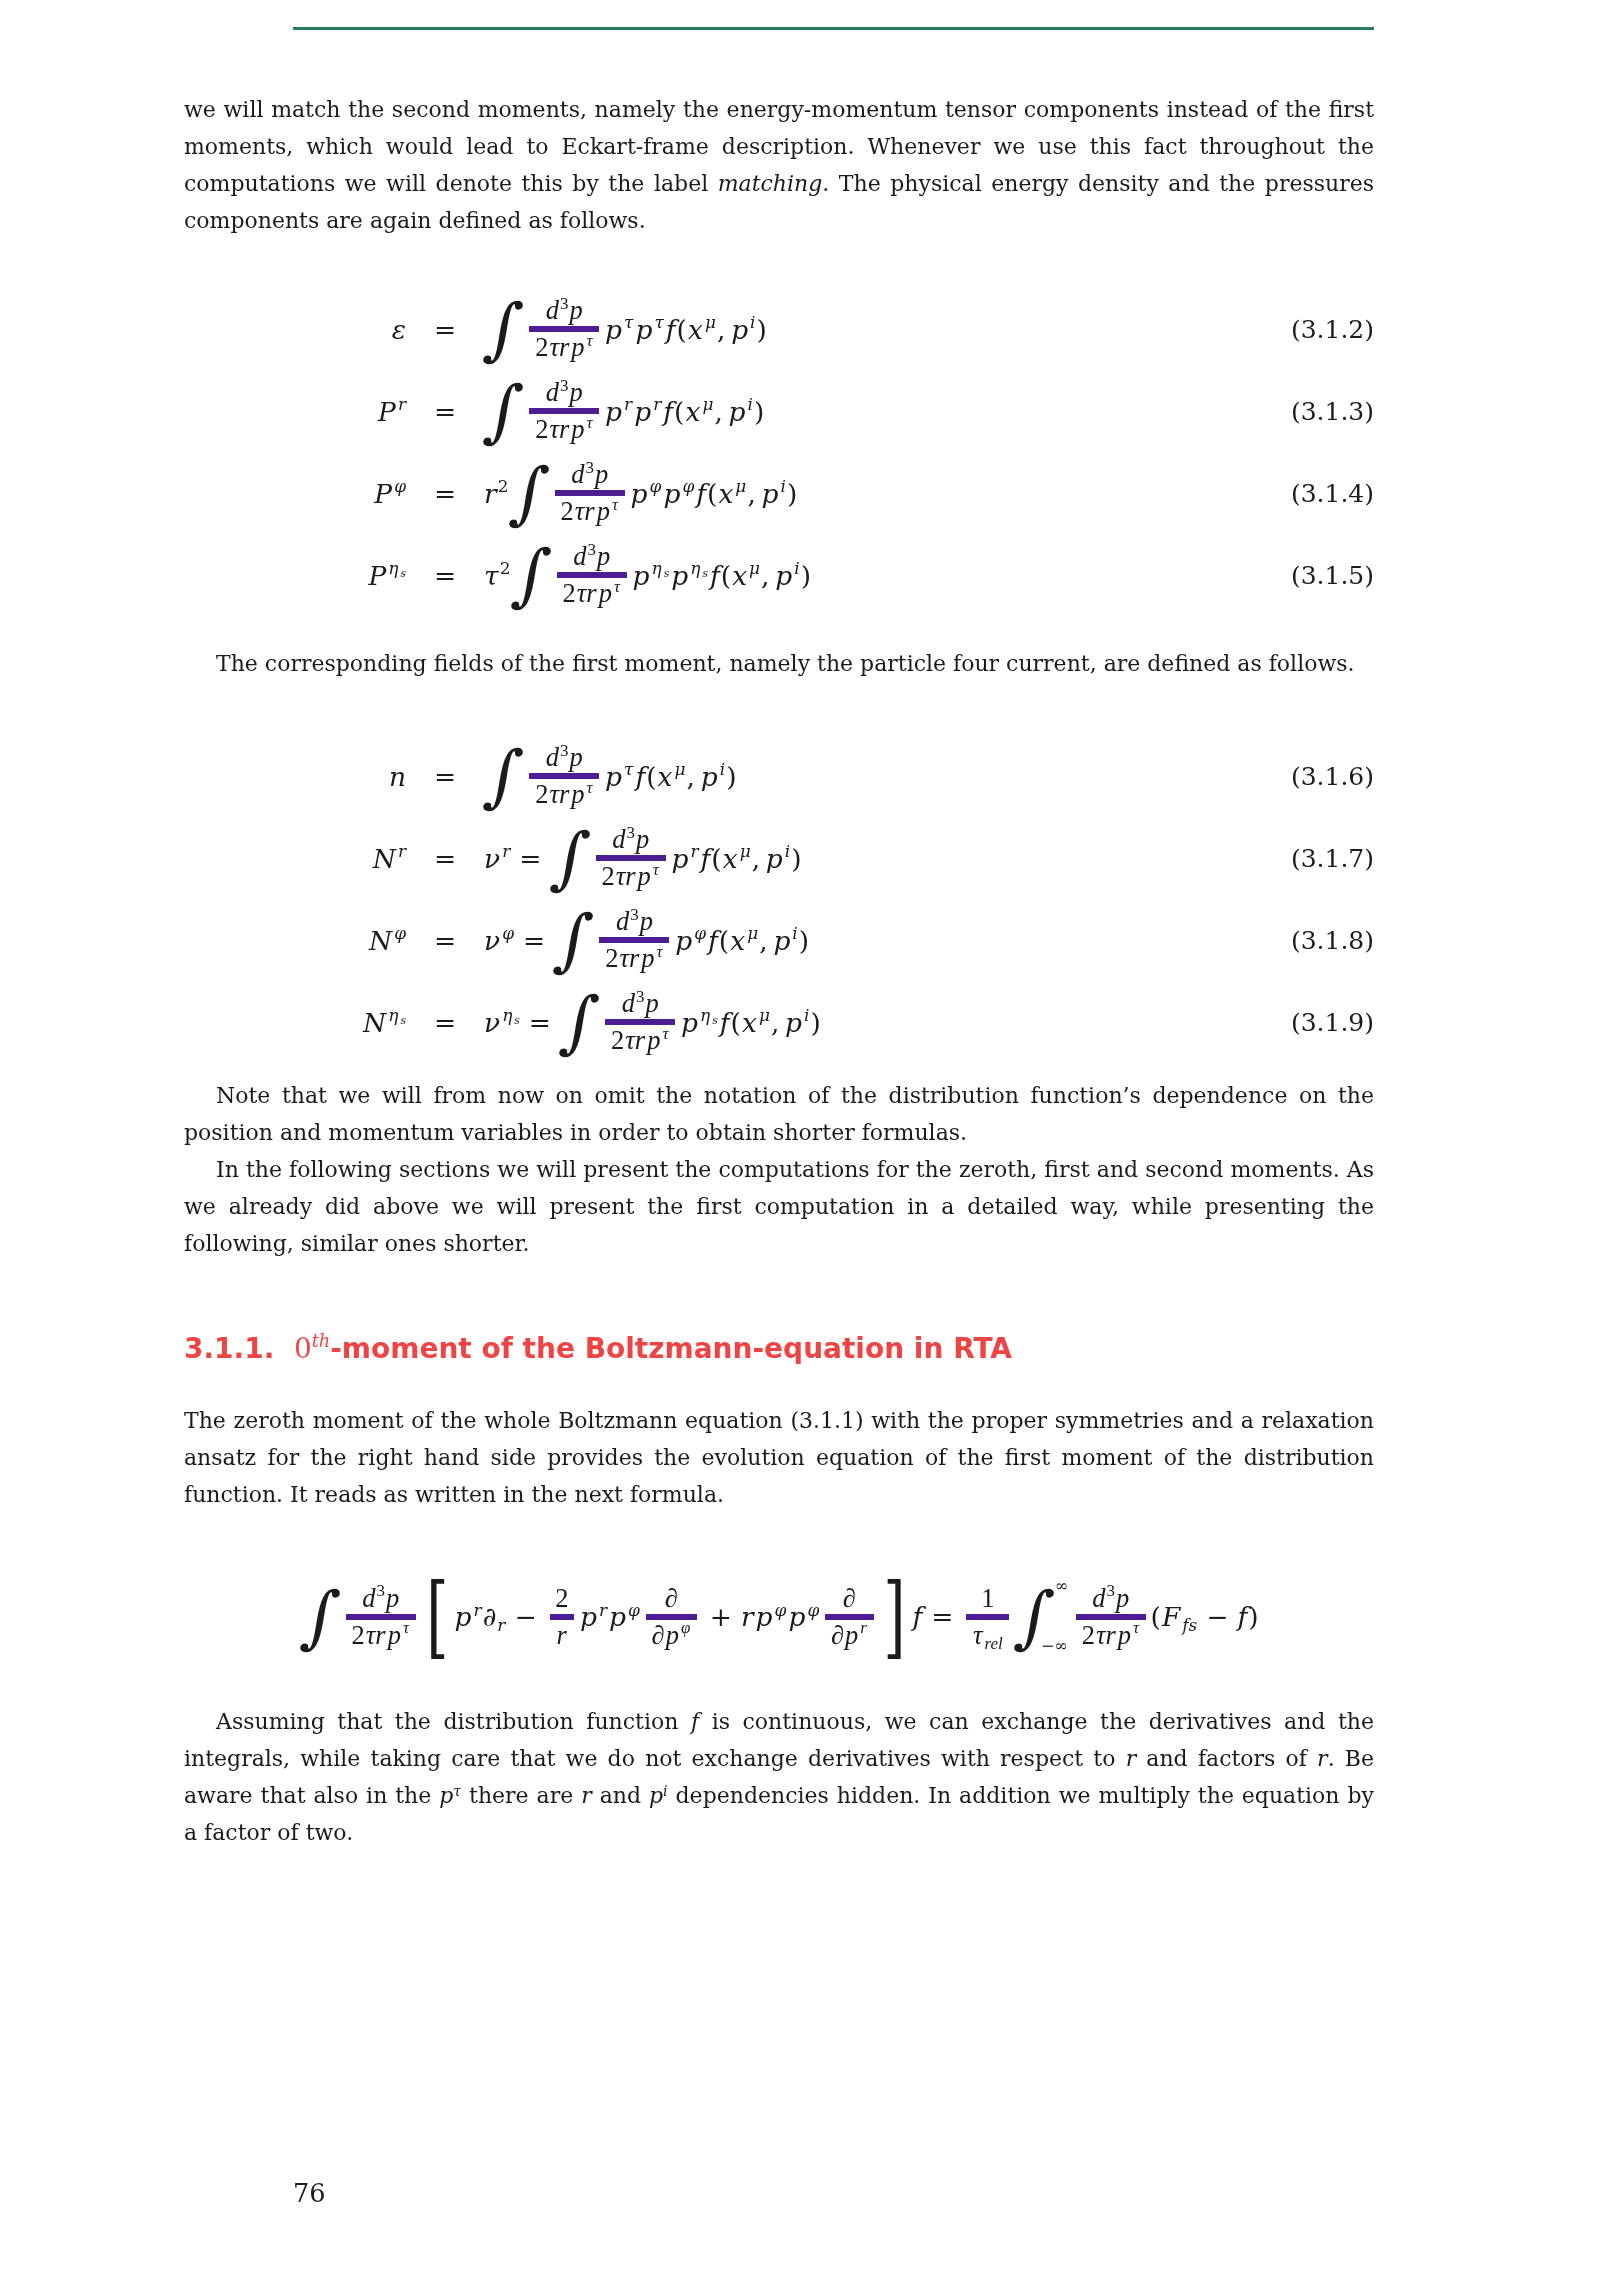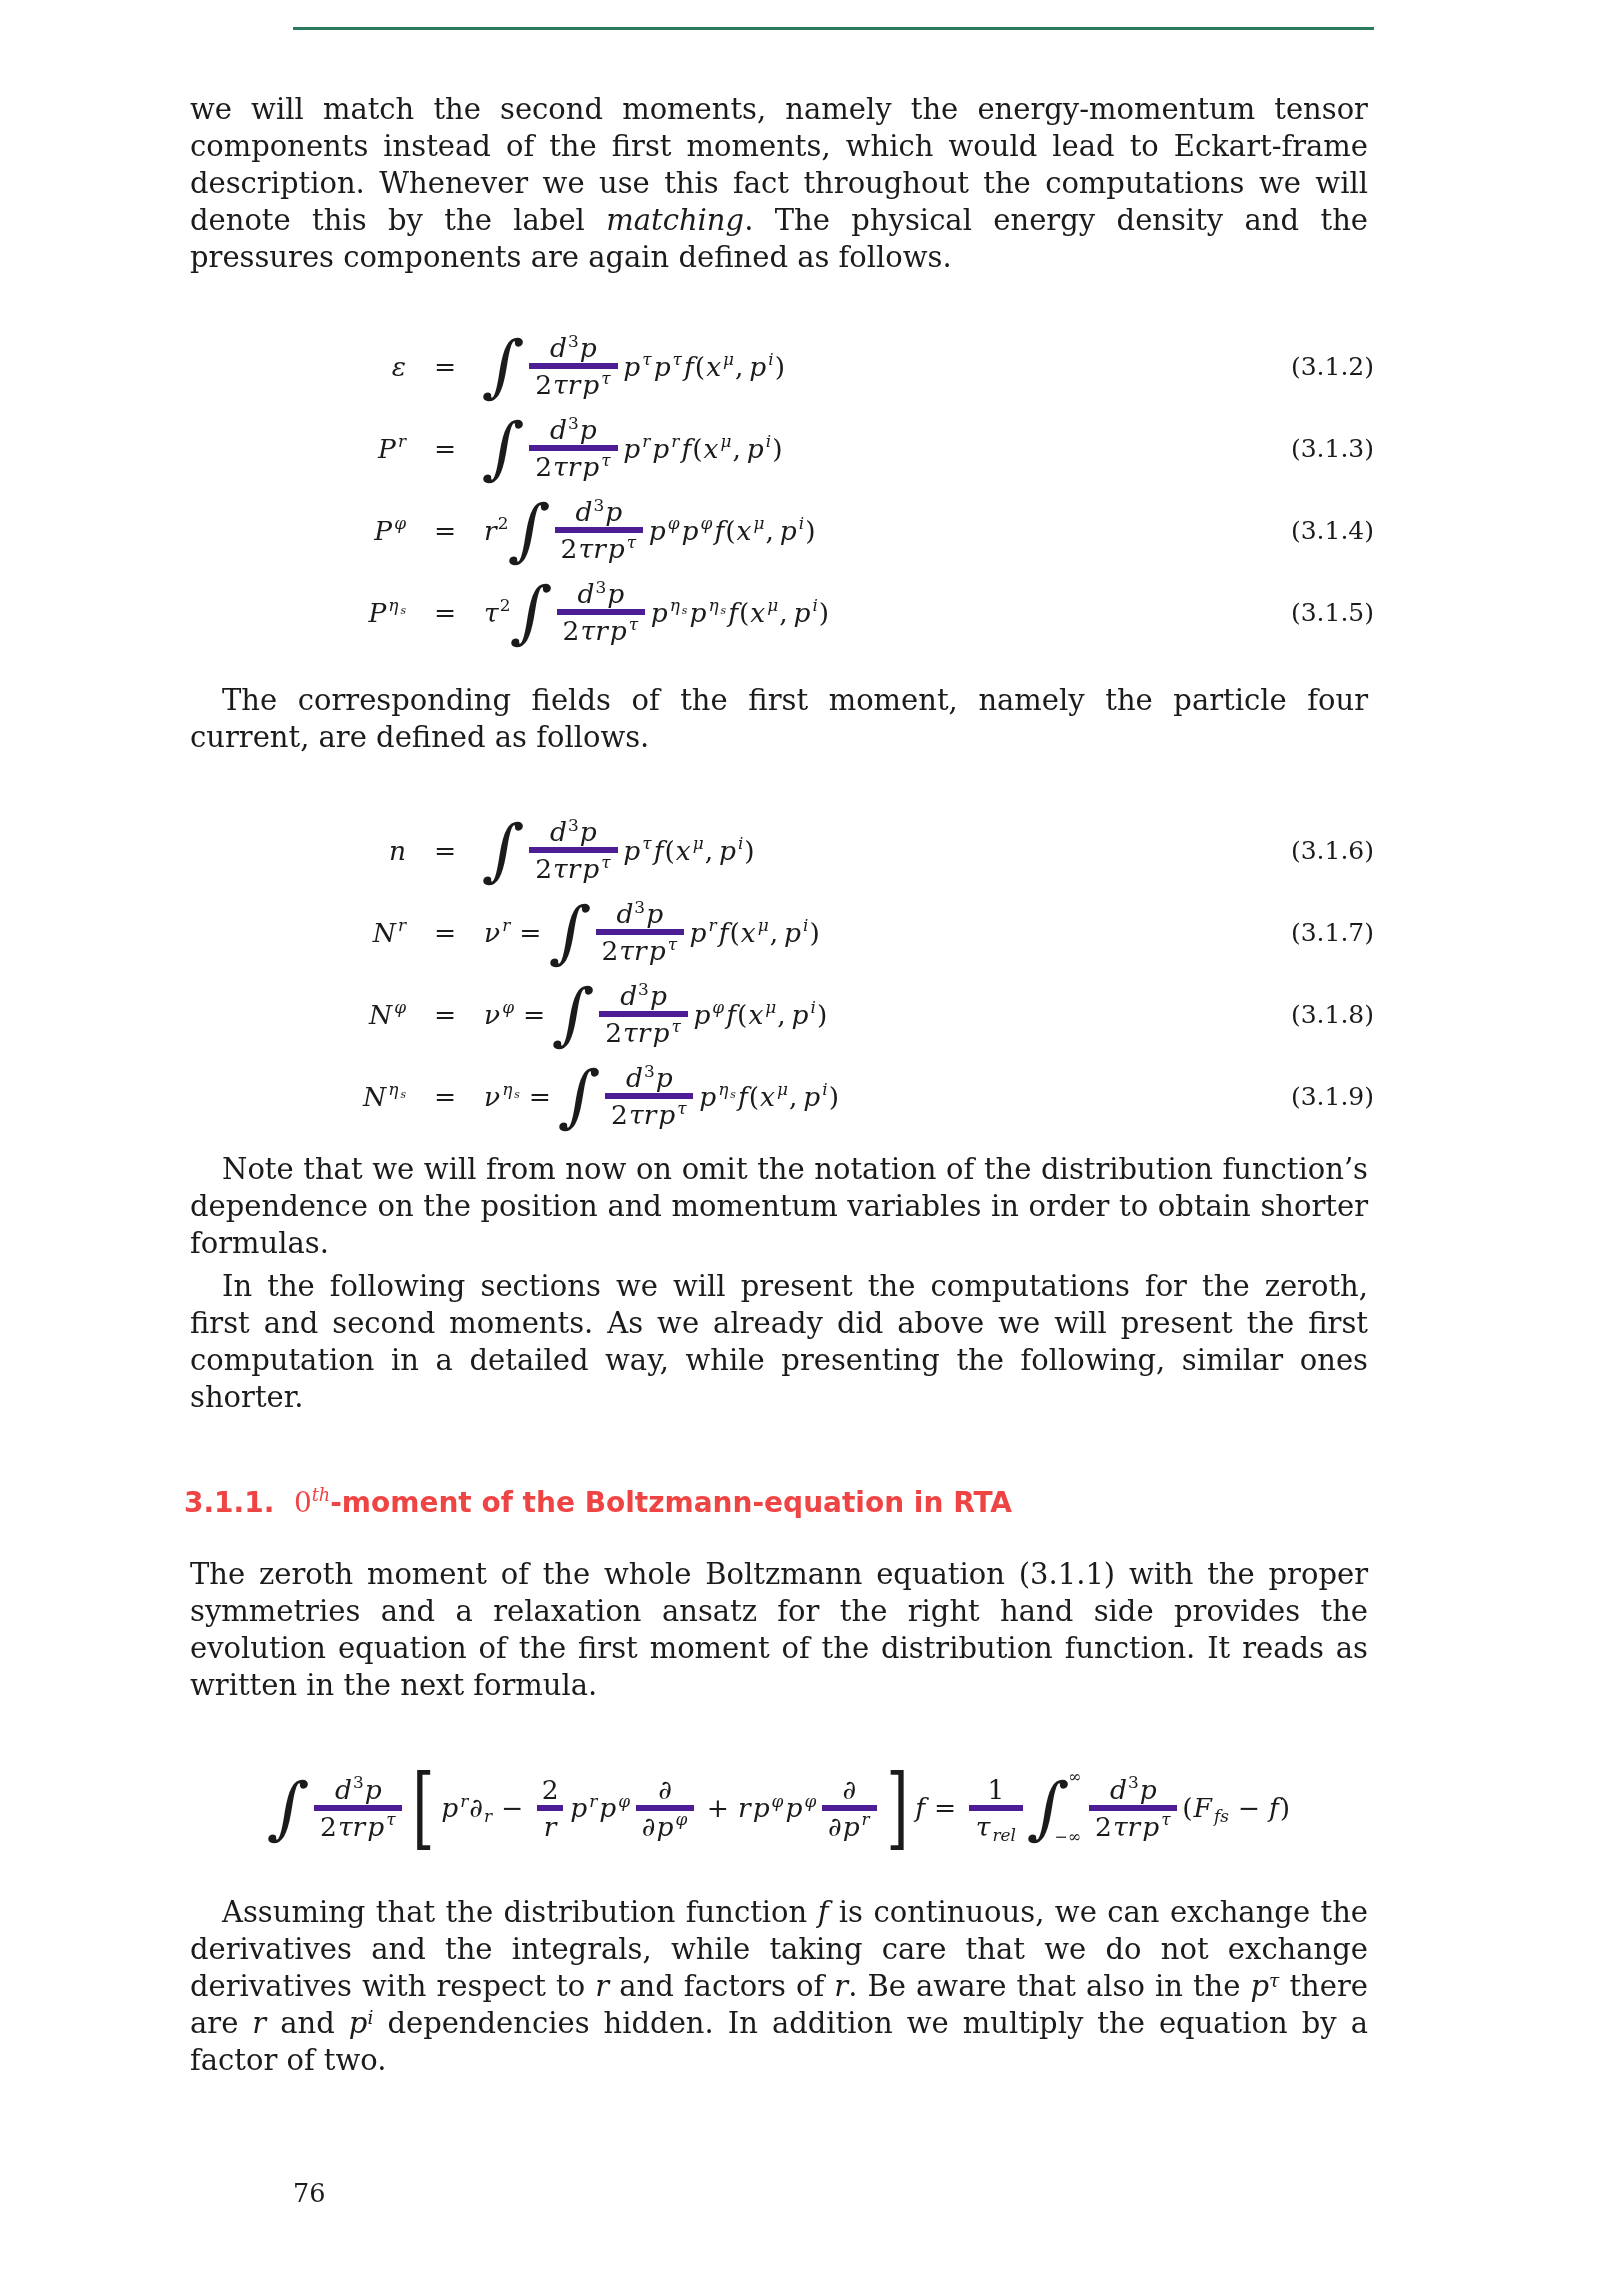--- a/index.html
+++ b/index.html
@@ -8,21 +8,21 @@
     position:relative;width:1621px;height:2293px;background:#ffffff;
     font-family:"DejaVu Serif","Liberation Serif",serif;color:#1b1b1b;overflow:hidden;
   }
   .content{position:absolute;left:184px;top:0;width:1190px;}
 
   
   .pagehead{margin-top:120px;text-align:right;font-size:25.5px;line-height:36px;}
   .head-rule{margin-top:27.4px;margin-left:109px;width:1081px;height:2.9px;background:#2b7a5b;}
 
   
-  p{margin:6px;font-size:29px;line-height:37px;text-align:justify;}
+  p{margin:0;font-size:22px;line-height:37px;text-align:justify;}
   .indent{text-indent:32px;}
   .para1{margin-top:61px;}
   .para2{margin-top:29px;}
   .para3{margin-top:13.7px;}
   .para4{margin-top:0;}
   .para5{margin-top:35px;}
   .para6{margin-top:21.6px;}
   .run-it{font-style:italic;}
   .run-sup{font-size:64%;position:relative;top:-0.5em;line-height:0;}
 
@@ -48,21 +48,21 @@
 
   
   .mi{font-style:italic;padding:0 1px;}
   .mu{font-style:normal;}
   .mop{margin:0 .3em;}
   .msp{display:inline-block;width:.18em;}
   .msc{display:inline-block;white-space:nowrap;}
   .msup{font-size:64%;position:relative;top:-0.62em;line-height:0;display:inline-block;}
   .msub{font-size:64%;position:relative;top:0.3em;line-height:0;display:inline-block;}
   .mfrac{display:inline-flex;flex-direction:column;align-items:center;text-align:center;
-     line-height:1.18;margin:0 .18em;vertical-align:middle;}
+     line-height:1.18;margin:0 .18em;vertical-align:middle;font-family:Liberation Serif, serif;}
   .mnum,.mden{padding:0 .22em;}
   .mden{border-top:6px solid #4c1d95;}
   .mint{display:inline-flex;align-items:center;margin:0 .12em;}
   .mint .glyph{font-size:255%;line-height:1;transform:skewX(-8deg);}
   .mlims{display:flex;flex-direction:column;justify-content:space-between;height:78px;
      font-size:60%;line-height:1;margin-left:2px;}
   .mlims .hi{align-self:flex-start;margin-top:0;}
   .mlims .lo{align-self:flex-start;margin-left:-13.7px;margin-bottom:2px;}
   .mbig{font-size:300%;line-height:1;display:inline-block;transform:scale(.72,1.12);margin:0 1px;}
   .cal{font-style:italic;}

